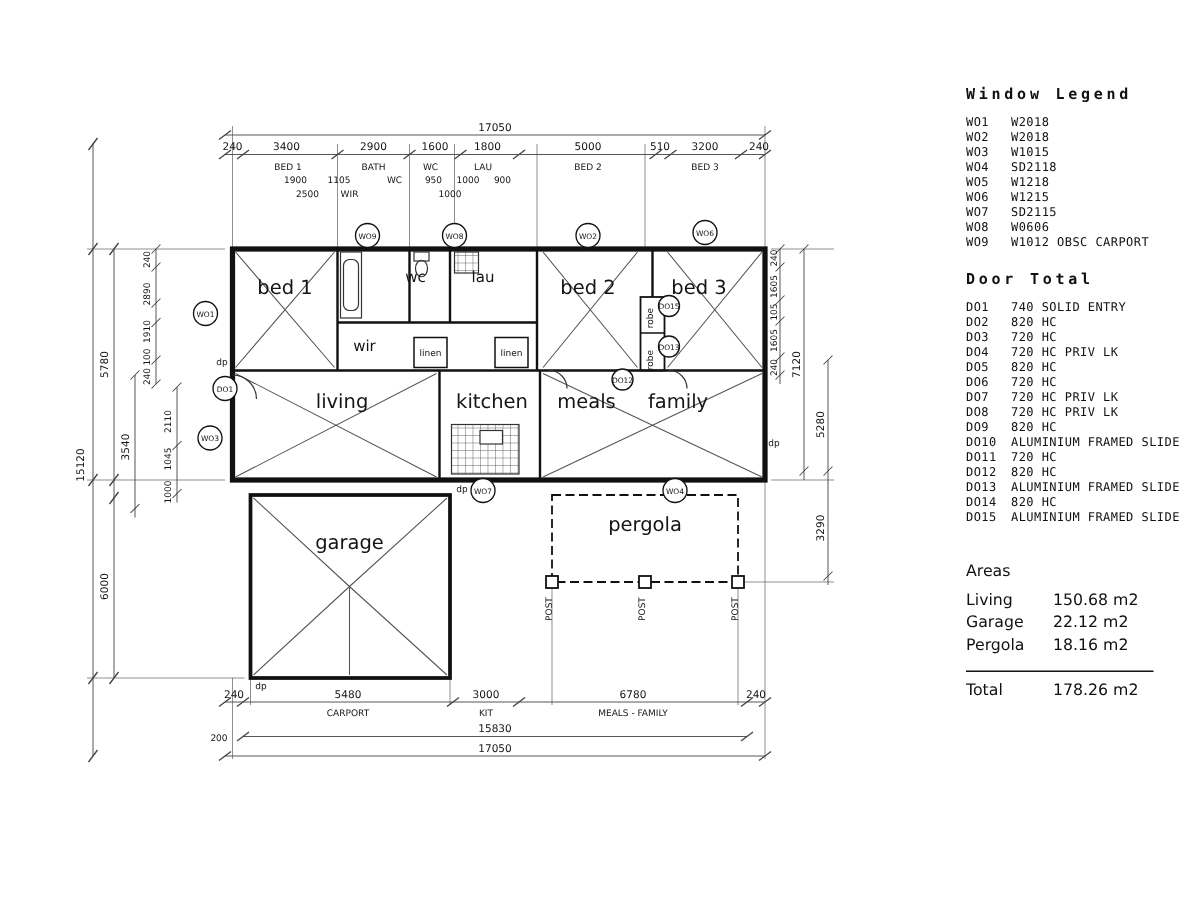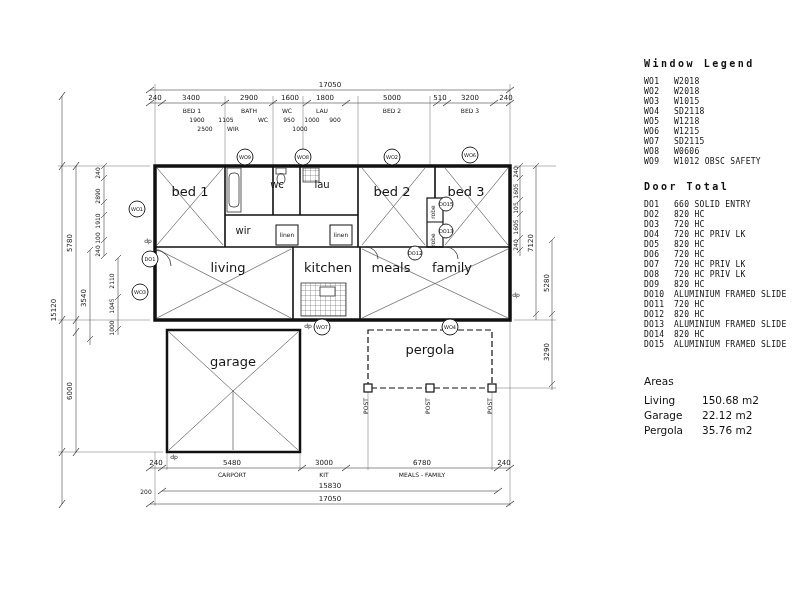--- a/index.html
+++ b/index.html
@@ -301,29 +301,29 @@
     <div class="li">
           <span class="ltag">WO7</span>
           <span>SD2115</span>
         </div>
     <div class="li">
           <span class="ltag">WO8</span>
           <span>W0606</span>
         </div>
     <div class="li">
           <span class="ltag">WO9</span>
-          <span>W1012 OBSC SAFETY</span>
+          <span>W1012 OBSC CARPORT</span>
         </div>
   </div>
 
   <div class="legend-title door-title">Door Total</div>
   <div>
     <div class="li">
           <span class="ltag">DO1</span>
-          <span>660 SOLID ENTRY</span>
+          <span>740 SOLID ENTRY</span>
         </div>
     <div class="li">
           <span class="ltag">DO2</span>
           <span>820 HC</span>
         </div>
     <div class="li">
           <span class="ltag">DO3</span>
           <span>720 HC</span>
         </div>
     <div class="li">
@@ -381,18 +381,22 @@
     <div class="arow">
           <span class="alabel">Living</span>
           <span>150.68 m2</span>
         </div>
     <div class="arow">
           <span class="alabel">Garage</span>
           <span>22.12 m2</span>
         </div>
     <div class="arow">
           <span class="alabel">Pergola</span>
-          <span>35.76 m2</span>
+          <span>18.16 m2</span>
+        </div>
+    <div class="arow total">
+          <span class="alabel">Total</span>
+          <span>178.26 m2</span>
         </div>
   </div>
 
 </div>
 </div>
 
 </body></html>

